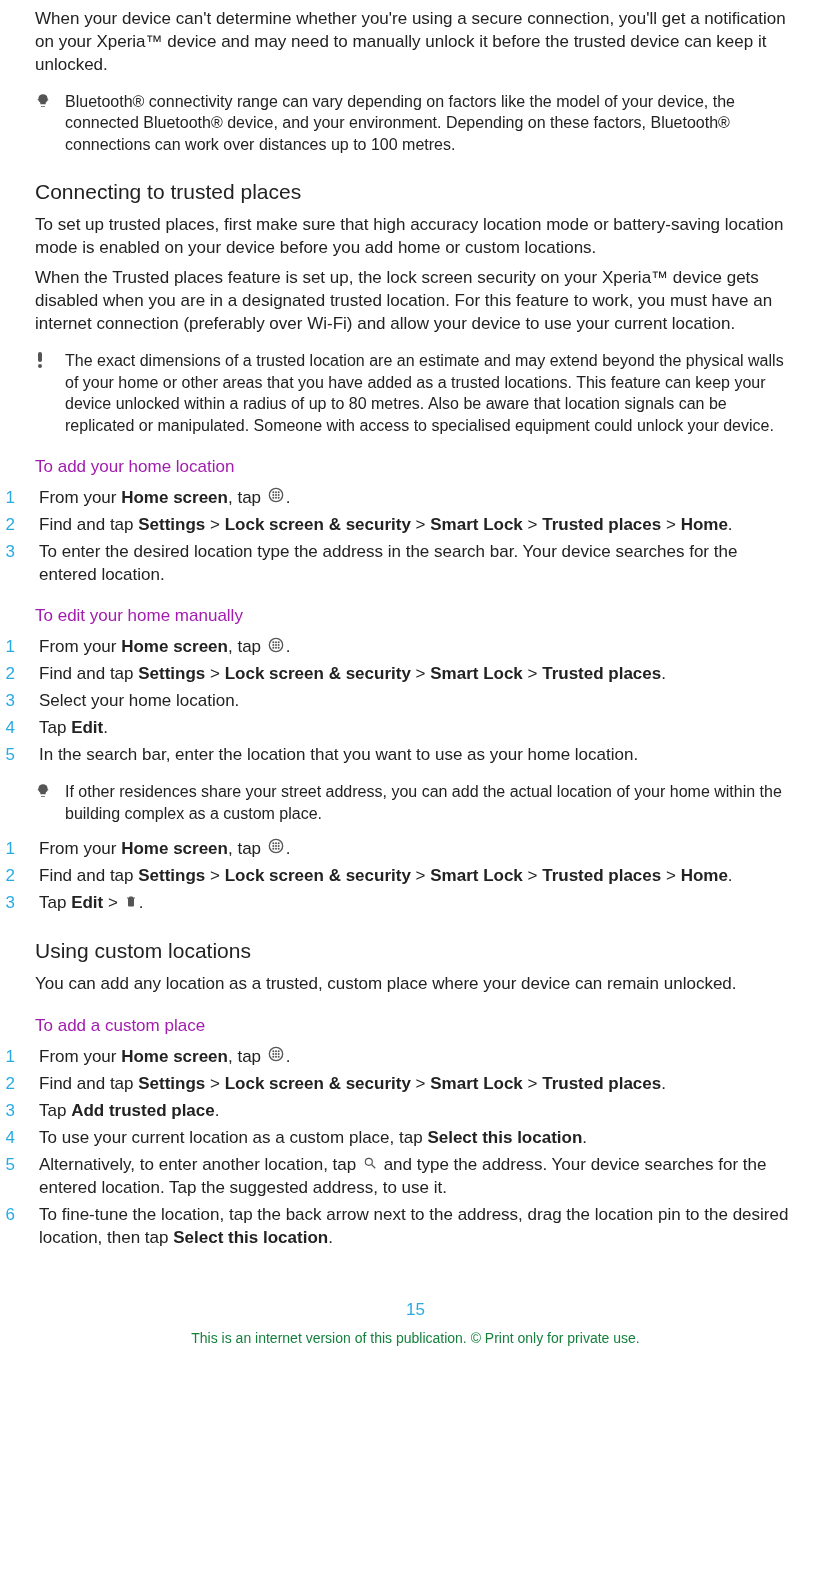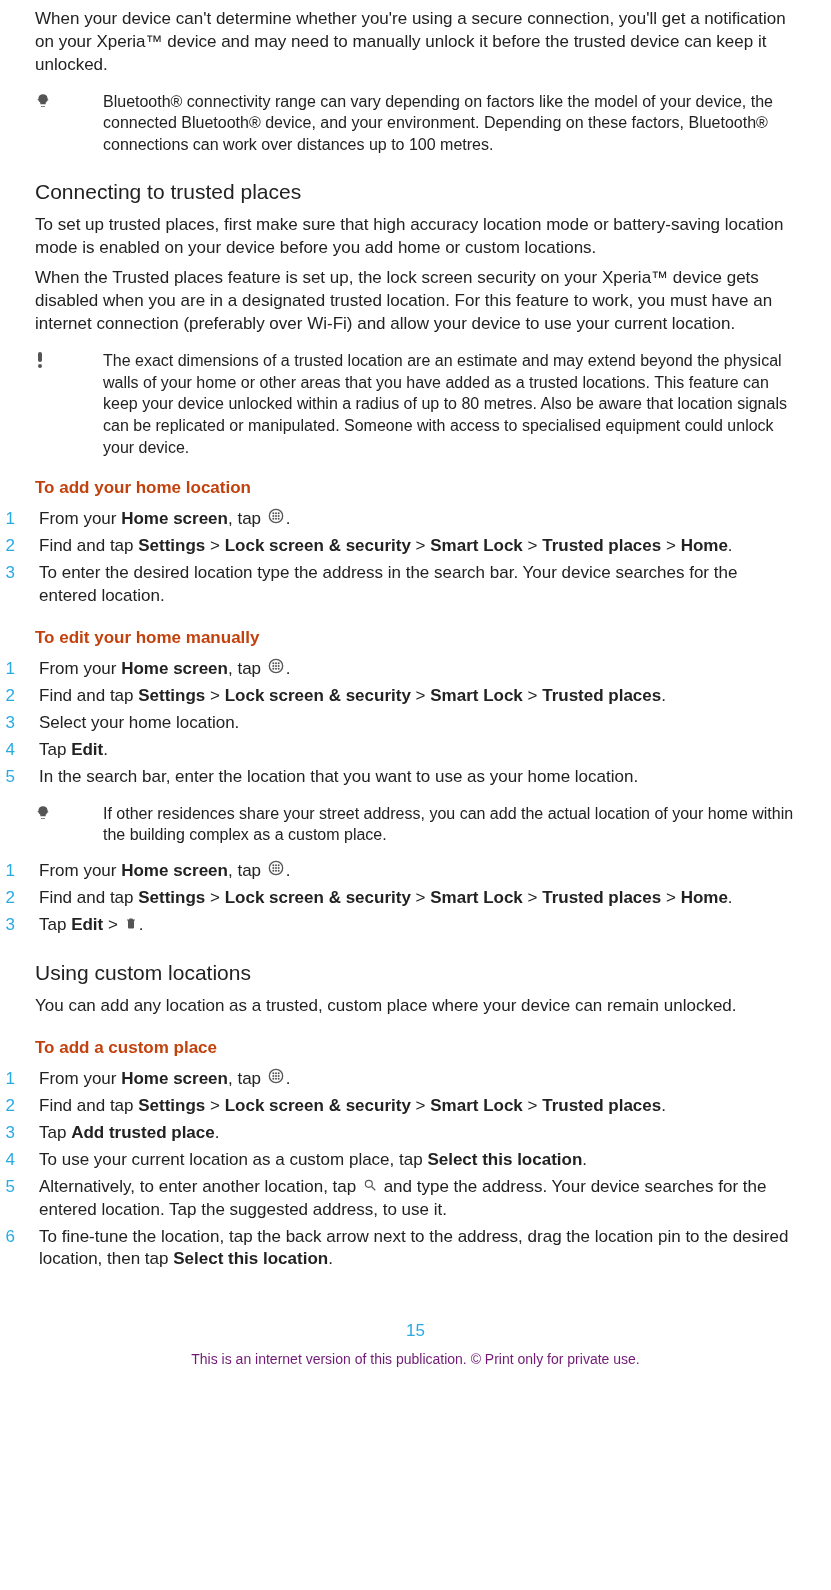--- a/index.html
+++ b/index.html
@@ -18,30 +18,29 @@
     margin: 8px 0;
     font-size: 17px;
     line-height: 1.35;
   }
   h2 {
     font-size: 21px;
     font-weight: 400;
     margin: 24px 0 10px 0;
   }
   .sub {
-    color: #c2410c;
+    color: #a21caf;
     font-size: 17px;
     margin: 20px 0 10px 0;
-    font-weight: 700;
+    font-weight: 400;
   }
   .note-row {
     display: flex;
     align-items: flex-start;
     margin: 14px 0;
-    gap: 38px;
   }
   .note-icon {
     width: 30px;
     flex: 0 0 30px;
     display: flex;
     justify-content: flex-start;
     padding-top: 2px;
   }
   .note-text {
     flex: 1;
@@ -80,21 +79,21 @@
     margin: 0 2px;
   }
   .page-num {
     text-align: center;
     color: #29abe2;
     font-size: 17px;
     margin-top: 50px;
   }
   .footer {
     text-align: center;
-    color: #701a75;
+    color: #15803d;
     font-size: 14px;
     margin-top: 10px;
     padding-bottom: 20px;
   }
   .step-list-wrap {
     margin-left: -20px;
   }
 </style>
 </head>
 <body>

